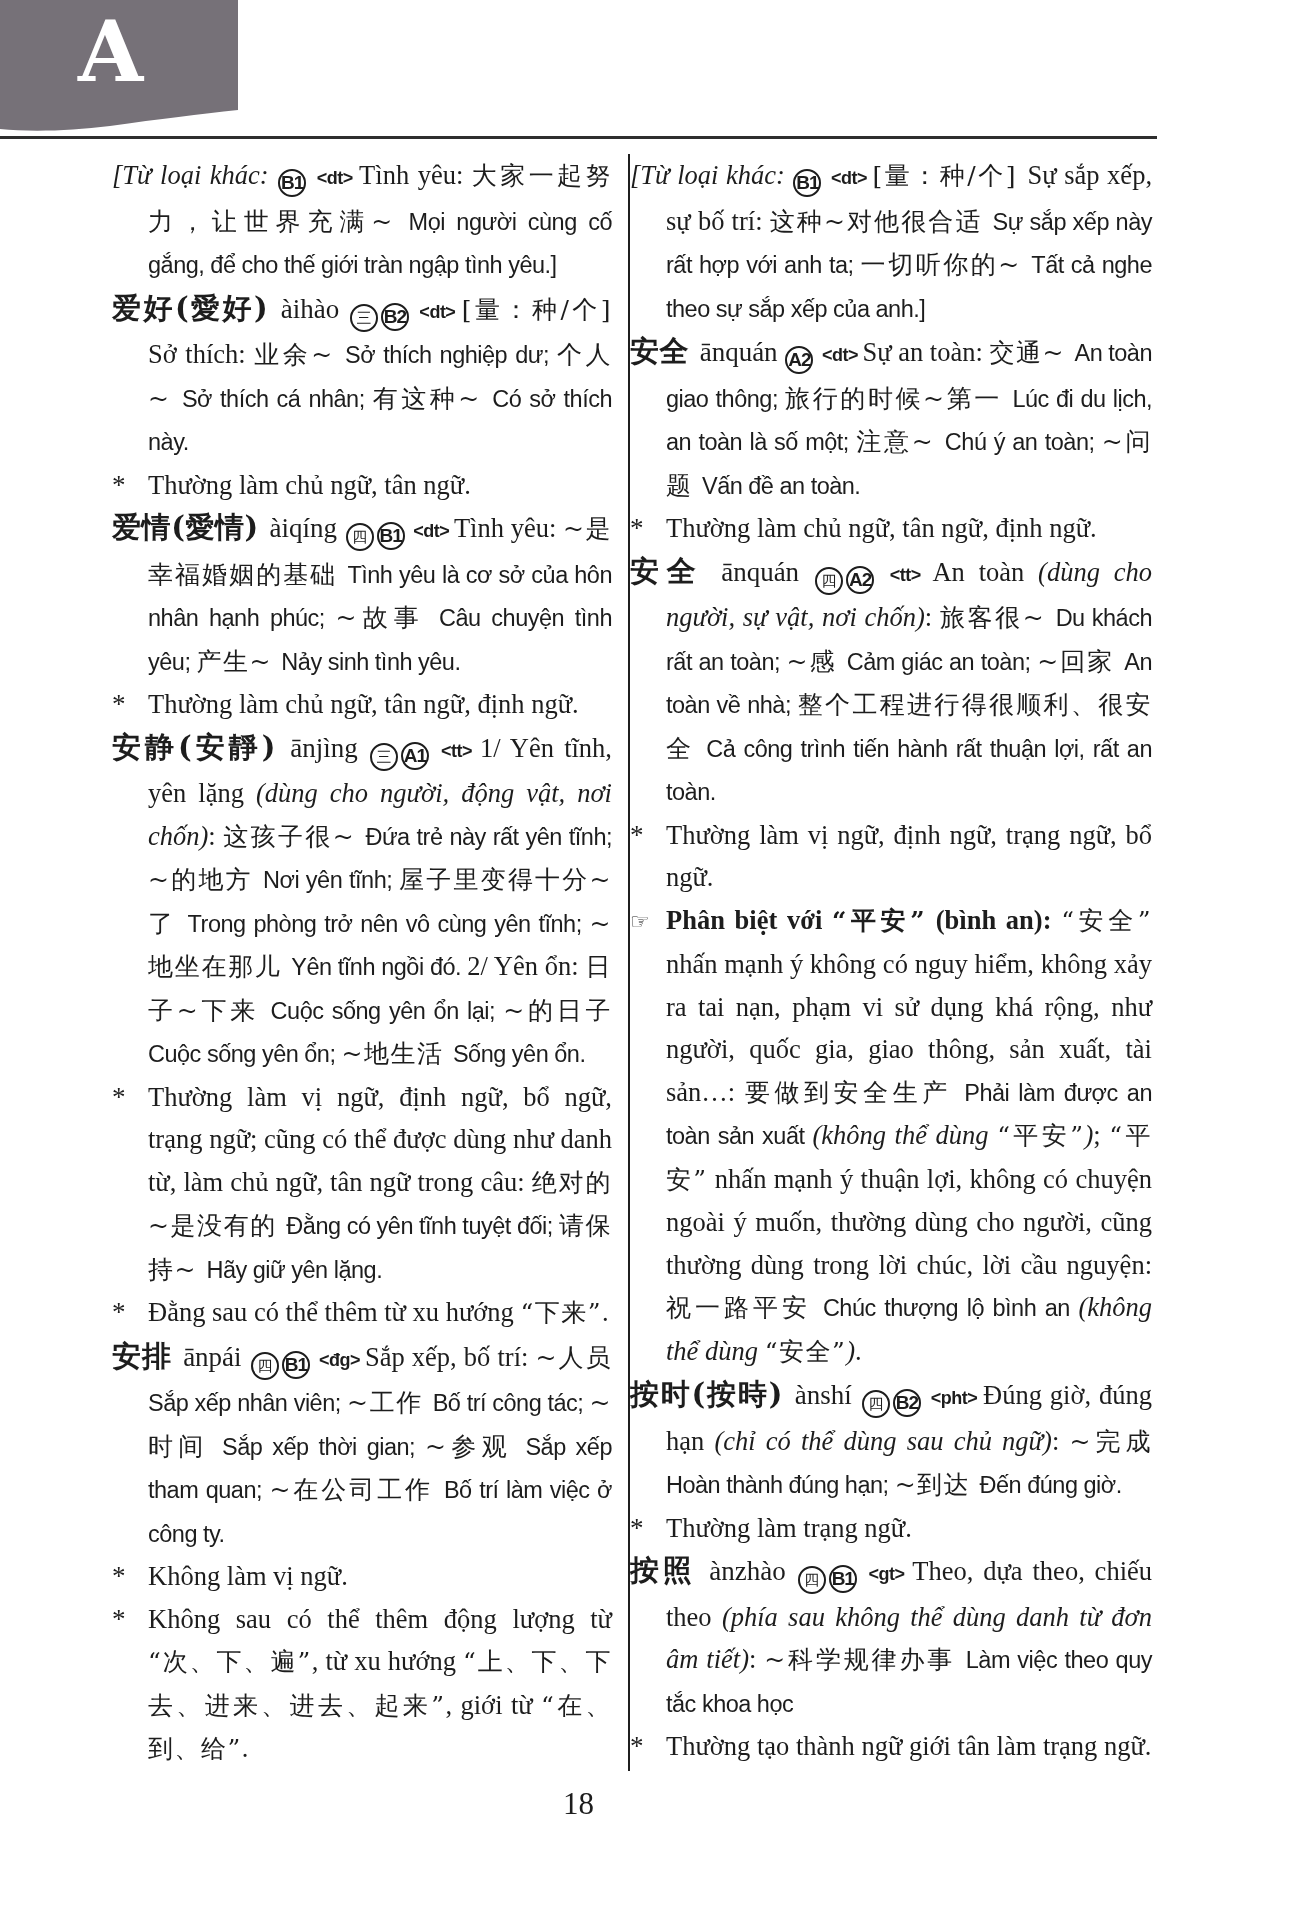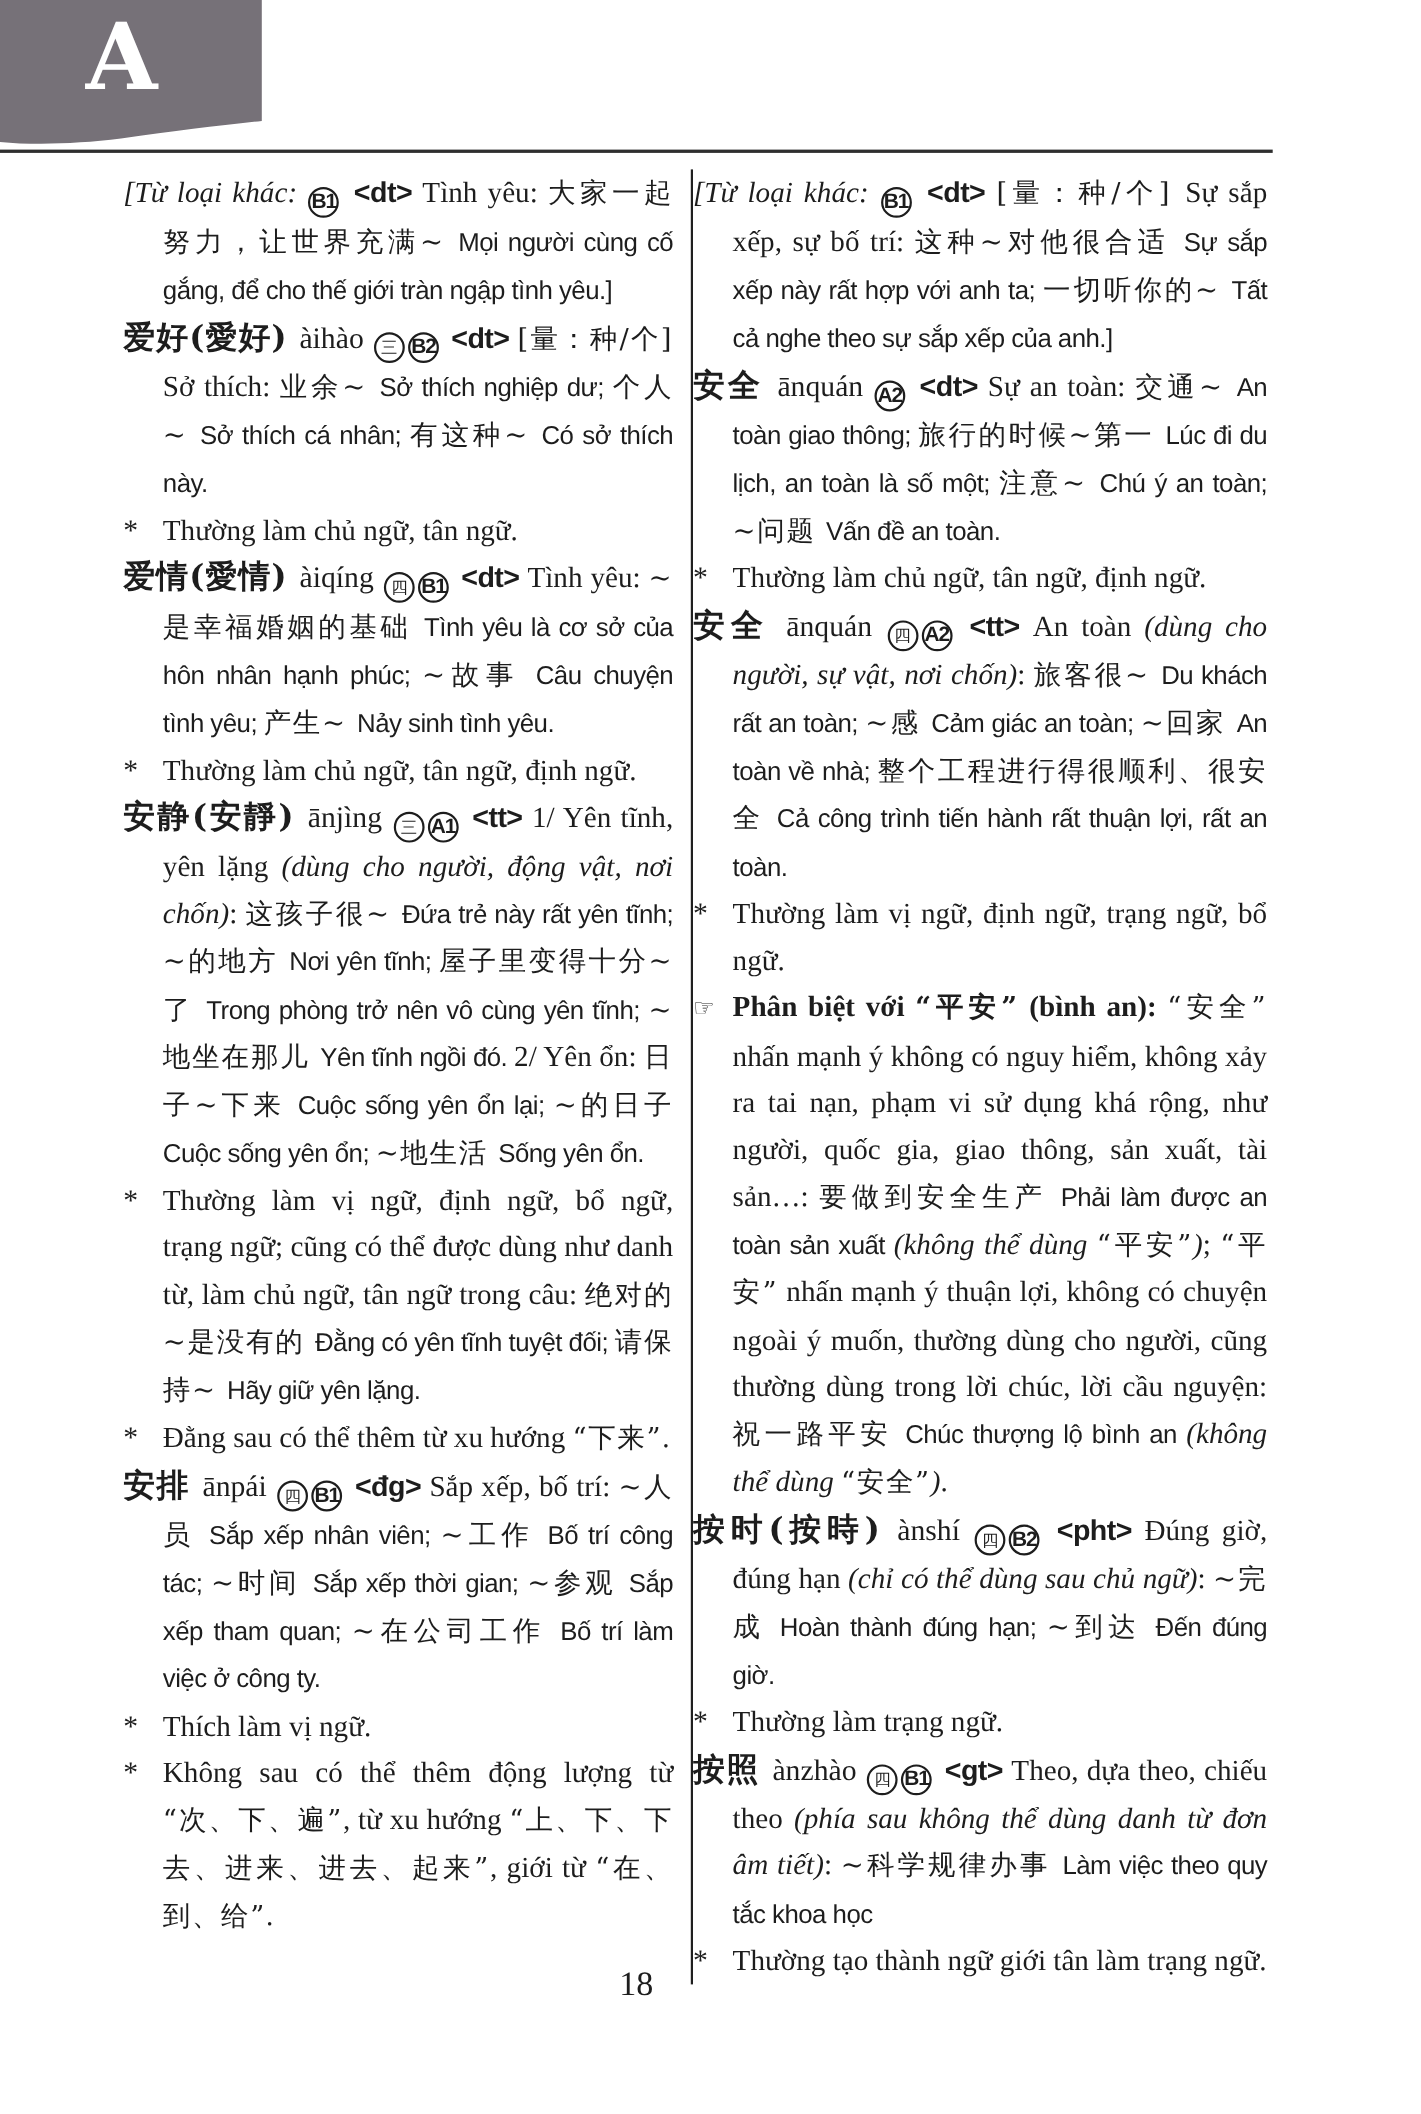--- a/index.html
+++ b/index.html
@@ -49,21 +49,21 @@
   }
   
   .s-vs{font-family:"Liberation Serif", serif;}
   .s-vsb{font-family:"Liberation Serif", serif; font-weight:bold;}
   .s-it{font-family:"Liberation Serif", serif; font-style:italic;}
   .s-vi{font-family:"Liberation Sans", sans-serif; font-size:23.5px; letter-spacing:-0.5px;}
   .s-zh{font-family:"DejaVu Serif", serif; font-size:25px; letter-spacing:1.5px;}
   .s-zhb{font-family:"DejaVu Serif", serif; font-size:25px; letter-spacing:1.5px; font-weight:bold;}
   .s-hw{font-family:"DejaVu Serif", serif; font-weight:bold; font-size:29px; letter-spacing:0.5px;}
   .s-py{font-family:"Liberation Serif", serif; font-size:27px;}
-  .s-pos{font-family:"Liberation Sans", sans-serif; font-weight:bold; font-size:26px; letter-spacing:-0.5px;}
+  .s-pos{font-family:"Liberation Sans", sans-serif; font-weight:bold; font-size:18px; letter-spacing:-0.5px;}
   .s-star{display:inline-block; width:36px; text-indent:0; font-size:27px;}
   .s-hand{display:inline-block; width:36px; text-indent:0; font-size:22px;}
   .s-lvl{
     display:inline-block; box-sizing:border-box;
     width:28px; height:28px;
     border:2.5px solid #1d1d1d; border-radius:50%;
     font-family:"Liberation Sans", sans-serif;
     font-weight:bold; font-size:19px; line-height:23px;
     text-align:center; text-indent:0; letter-spacing:-1px;
     vertical-align:-5px; margin:0 4px 0 1px;
@@ -102,21 +102,21 @@
     <div class="col-left">
         <div class="blk blk-cont"><span class="s-it">[Từ loại khác: </span><span class="s-lvl">B1</span><span class="s-pos"> &lt;dt&gt; </span><span class="s-vs">Tình yêu: </span><span class="s-zh">大家一起努力，让世界充满~ </span><span class="s-vi">Mọi người cùng cố gắng, để cho thế giới tràn ngập tình yêu.]</span></div>
         <div class="blk blk-entry"><span class="s-hw">爱好(愛好) </span><span class="s-py">àihào </span><span class="s-cnum">三</span><span class="s-lvl">B2</span><span class="s-pos"> &lt;dt&gt; </span><span class="s-zh">[量：种/个] </span><span class="s-vs">Sở thích: </span><span class="s-zh">业余~ </span><span class="s-vi">Sở thích nghiệp dư; </span><span class="s-zh">个人~ </span><span class="s-vi">Sở thích cá nhân; </span><span class="s-zh">有这种~ </span><span class="s-vi">Có sở thích này.</span></div>
         <div class="blk blk-note"><span class="s-star">*</span><span class="s-vs">Thường làm chủ ngữ, tân ngữ.</span></div>
         <div class="blk blk-entry"><span class="s-hw">爱情(愛情) </span><span class="s-py">àiqíng </span><span class="s-cnum">四</span><span class="s-lvl">B1</span><span class="s-pos"> &lt;dt&gt; </span><span class="s-vs">Tình yêu: </span><span class="s-zh">~是幸福婚姻的基础 </span><span class="s-vi">Tình yêu là cơ sở của hôn nhân hạnh phúc; </span><span class="s-zh">~故事 </span><span class="s-vi">Câu chuyện tình yêu; </span><span class="s-zh">产生~ </span><span class="s-vi">Nảy sinh tình yêu.</span></div>
         <div class="blk blk-note"><span class="s-star">*</span><span class="s-vs">Thường làm chủ ngữ, tân ngữ, định ngữ.</span></div>
         <div class="blk blk-entry"><span class="s-hw">安静(安靜) </span><span class="s-py">ānjìng </span><span class="s-cnum">三</span><span class="s-lvl">A1</span><span class="s-pos"> &lt;tt&gt; </span><span class="s-vs">1/ Yên tĩnh, yên lặng </span><span class="s-it">(dùng cho người, động vật, nơi chốn)</span><span class="s-vs">: </span><span class="s-zh">这孩子很~ </span><span class="s-vi">Đứa trẻ này rất yên tĩnh; </span><span class="s-zh">~的地方 </span><span class="s-vi">Nơi yên tĩnh; </span><span class="s-zh">屋子里变得十分~了 </span><span class="s-vi">Trong phòng trở nên vô cùng yên tĩnh; </span><span class="s-zh">~地坐在那儿 </span><span class="s-vi">Yên tĩnh ngồi đó. </span><span class="s-vs">2/ Yên ổn: </span><span class="s-zh">日子~下来 </span><span class="s-vi">Cuộc sống yên ổn lại; </span><span class="s-zh">~的日子 </span><span class="s-vi">Cuộc sống yên ổn; </span><span class="s-zh">~地生活 </span><span class="s-vi">Sống yên ổn.</span></div>
         <div class="blk blk-note"><span class="s-star">*</span><span class="s-vs">Thường làm vị ngữ, định ngữ, bổ ngữ, trạng ngữ; cũng có thể được dùng như danh từ, làm chủ ngữ, tân ngữ trong câu: </span><span class="s-zh">绝对的~是没有的 </span><span class="s-vi">Đằng có yên tĩnh tuyệt đối; </span><span class="s-zh">请保持~ </span><span class="s-vi">Hãy giữ yên lặng.</span></div>
         <div class="blk blk-note"><span class="s-star">*</span><span class="s-vs">Đằng sau có thể thêm từ xu hướng </span><span class="s-zh">“下来”</span><span class="s-vs">.</span></div>
         <div class="blk blk-entry"><span class="s-hw">安排 </span><span class="s-py">ānpái </span><span class="s-cnum">四</span><span class="s-lvl">B1</span><span class="s-pos"> &lt;đg&gt; </span><span class="s-vs">Sắp xếp, bố trí: </span><span class="s-zh">~人员 </span><span class="s-vi">Sắp xếp nhân viên; </span><span class="s-zh">~工作 </span><span class="s-vi">Bố trí công tác; </span><span class="s-zh">~时间 </span><span class="s-vi">Sắp xếp thời gian; </span><span class="s-zh">~参观 </span><span class="s-vi">Sắp xếp tham quan; </span><span class="s-zh">~在公司工作 </span><span class="s-vi">Bố trí làm việc ở công ty.</span></div>
-        <div class="blk blk-note"><span class="s-star">*</span><span class="s-vs">Thích làm vị ngữ.</span></div>
+        <div class="blk blk-note"><span class="s-star">*</span><span class="s-vs">Không làm vị ngữ.</span></div>
         <div class="blk blk-note"><span class="s-star">*</span><span class="s-vs">Không sau có thể thêm động lượng từ </span><span class="s-zh">“次、下、遍”</span><span class="s-vs">, từ xu hướng </span><span class="s-zh">“上、下、下去、进来、进去、起来”</span><span class="s-vs">, giới từ </span><span class="s-zh">“在、到、给”</span><span class="s-vs">.</span></div>
       </div>
     <div class="divider"></div>
     <div class="col-right">
         <div class="blk blk-cont"><span class="s-it">[Từ loại khác: </span><span class="s-lvl">B1</span><span class="s-pos"> &lt;dt&gt; </span><span class="s-zh">[量：种/个] </span><span class="s-vs">Sự sắp xếp, sự bố trí: </span><span class="s-zh">这种~对他很合适 </span><span class="s-vi">Sự sắp xếp này rất hợp với anh ta; </span><span class="s-zh">一切听你的~ </span><span class="s-vi">Tất cả nghe theo sự sắp xếp của anh.]</span></div>
         <div class="blk blk-entry"><span class="s-hw">安全 </span><span class="s-py">ānquán </span><span class="s-lvl">A2</span><span class="s-pos"> &lt;dt&gt; </span><span class="s-vs">Sự an toàn: </span><span class="s-zh">交通~ </span><span class="s-vi">An toàn giao thông; </span><span class="s-zh">旅行的时候~第一 </span><span class="s-vi">Lúc đi du lịch, an toàn là số một; </span><span class="s-zh">注意~ </span><span class="s-vi">Chú ý an toàn; </span><span class="s-zh">~问题 </span><span class="s-vi">Vấn đề an toàn.</span></div>
         <div class="blk blk-note"><span class="s-star">*</span><span class="s-vs">Thường làm chủ ngữ, tân ngữ, định ngữ.</span></div>
         <div class="blk blk-entry"><span class="s-hw">安全 </span><span class="s-py">ānquán </span><span class="s-cnum">四</span><span class="s-lvl">A2</span><span class="s-pos"> &lt;tt&gt; </span><span class="s-vs">An toàn </span><span class="s-it">(dùng cho người, sự vật, nơi chốn)</span><span class="s-vs">: </span><span class="s-zh">旅客很~ </span><span class="s-vi">Du khách rất an toàn; </span><span class="s-zh">~感 </span><span class="s-vi">Cảm giác an toàn; </span><span class="s-zh">~回家 </span><span class="s-vi">An toàn về nhà; </span><span class="s-zh">整个工程进行得很顺利、很安全 </span><span class="s-vi">Cả công trình tiến hành rất thuận lợi, rất an toàn.</span></div>
         <div class="blk blk-note"><span class="s-star">*</span><span class="s-vs">Thường làm vị ngữ, định ngữ, trạng ngữ, bổ ngữ.</span></div>
         <div class="blk blk-tip"><span class="s-hand">☞</span><span class="s-vsb">Phân biệt với </span><span class="s-zhb">“平安”</span><span class="s-vsb"> (bình an): </span><span class="s-zh">“安全”</span><span class="s-vs"> nhấn mạnh ý không có nguy hiểm, không xảy ra tai nạn, phạm vi sử dụng khá rộng, như người, quốc gia, giao thông, sản xuất, tài sản…: </span><span class="s-zh">要做到安全生产 </span><span class="s-vi">Phải làm được an toàn sản xuất </span><span class="s-it">(không thể dùng </span><span class="s-zh">“平安”</span><span class="s-it">)</span><span class="s-vs">; </span><span class="s-zh">“平安”</span><span class="s-vs"> nhấn mạnh ý thuận lợi, không có chuyện ngoài ý muốn, thường dùng cho người, cũng thường dùng trong lời chúc, lời cầu nguyện: </span><span class="s-zh">祝一路平安 </span><span class="s-vi">Chúc thượng lộ bình an </span><span class="s-it">(không thể dùng </span><span class="s-zh">“安全”</span><span class="s-it">)</span><span class="s-vs">.</span></div>

